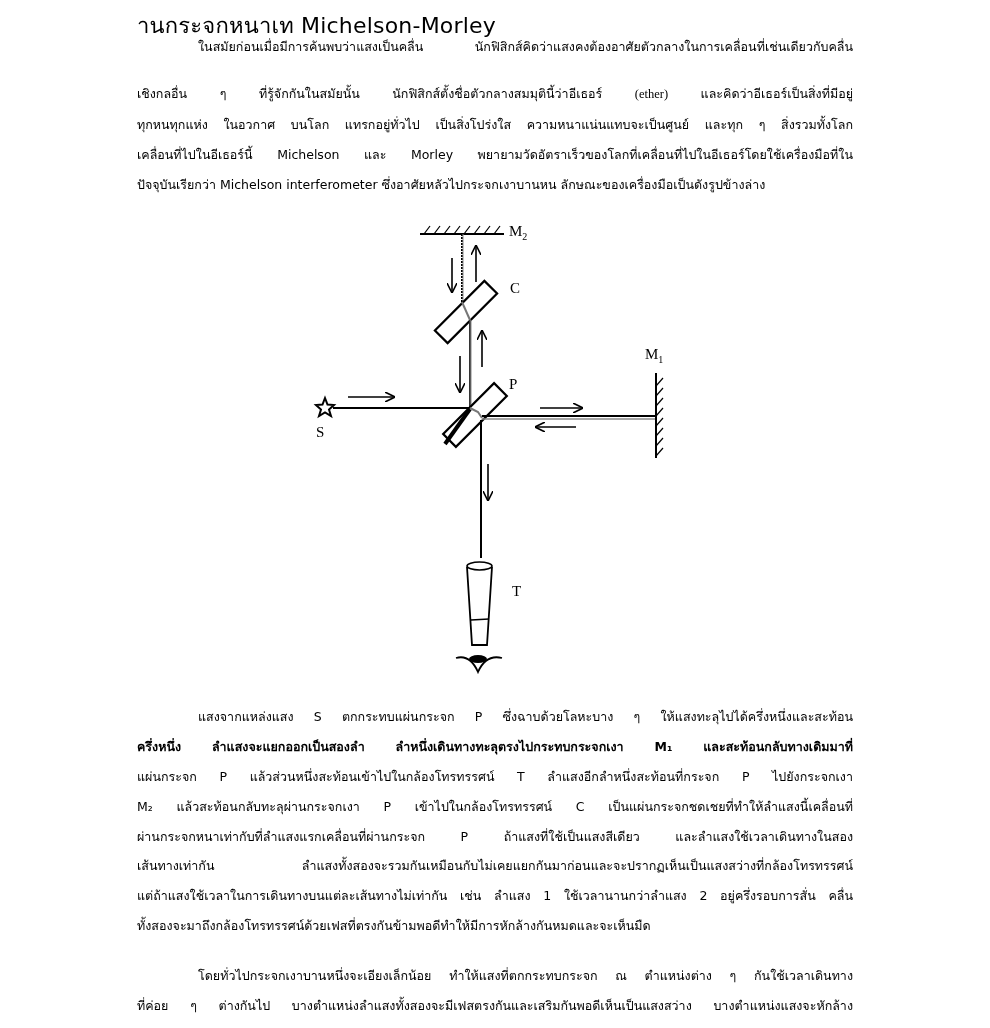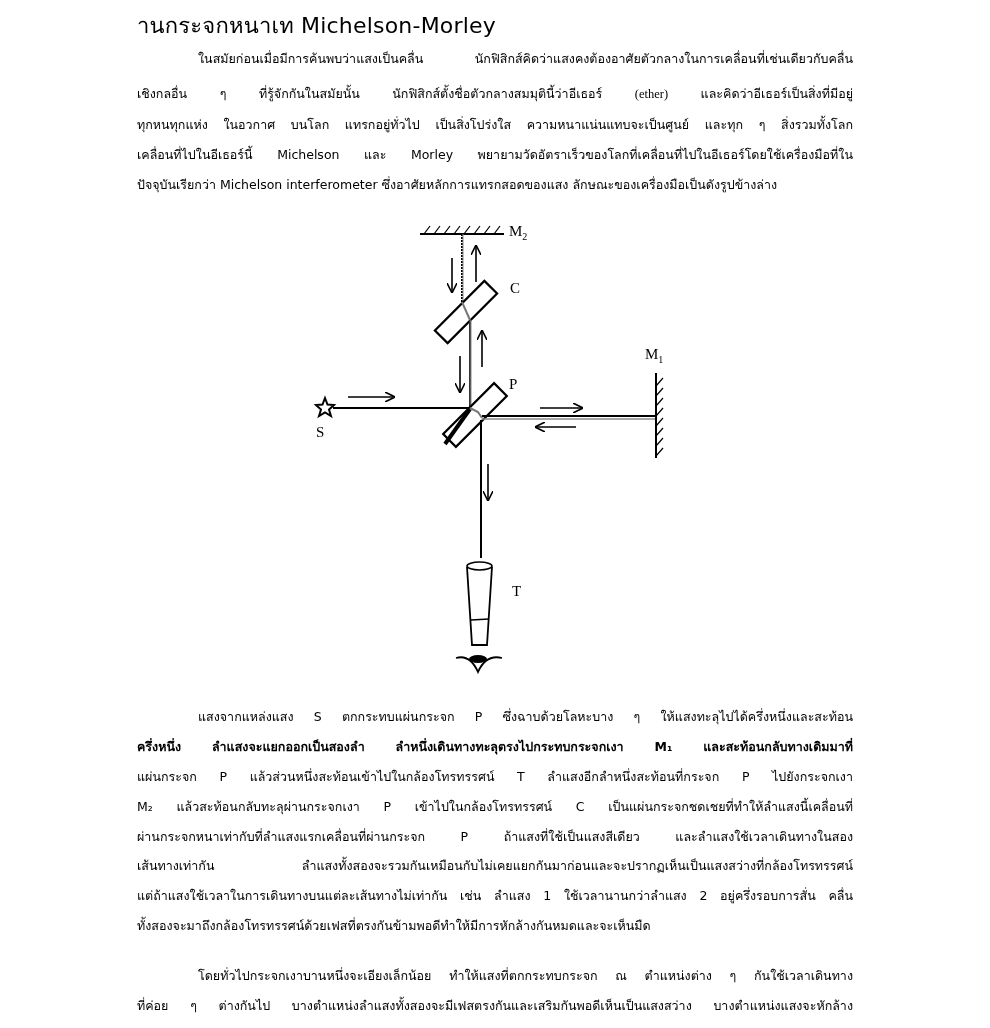--- a/index.html
+++ b/index.html
@@ -12,25 +12,25 @@
   .diagram { position: absolute; left: 300px; top: 210px; width: 400px; height: 480px; }
   .lbl { font-family: "Liberation Serif", serif; font-size: 15px; }
 </style>
 </head>
 <body>
 
 <div class="page">
 
   <div class="title">านกระจกหนาเท  Michelson-Morley</div>
 
-  <div class="line indent" style="top:50px;">ในสมัยก่อนเมื่อมีการค้นพบว่าแสงเป็นคลื่น นักฟิสิกส์คิดว่าแสงคงต้องอาศัยตัวกลางในการเคลื่อนที่เช่นเดียวกับคลื่น</div>
+  <div class="line indent" style="top:38px;">ในสมัยก่อนเมื่อมีการค้นพบว่าแสงเป็นคลื่น นักฟิสิกส์คิดว่าแสงคงต้องอาศัยตัวกลางในการเคลื่อนที่เช่นเดียวกับคลื่น</div>
   <div class="line" style="top:85px;font-family:Liberation Serif, serif;">เชิงกลอื่น ๆ ที่รู้จักกันในสมัยนั้น   นักฟิสิกส์ตั้งชื่อตัวกลางสมมุตินี้ว่าอีเธอร์ (ether) และคิดว่าอีเธอร์เป็นสิ่งที่มีอยู่</div>
   <div class="line" style="top:116px;">ทุกหนทุกแห่ง ในอวกาศ บนโลก แทรกอยู่ทั่วไป เป็นสิ่งโปร่งใส ความหนาแน่นแทบจะเป็นศูนย์ และทุก ๆ สิ่งรวมทั้งโลก</div>
   <div class="line" style="top:146px;">เคลื่อนที่ไปในอีเธอร์นี้    Michelson และ Morley พยายามวัดอัตราเร็วของโลกที่เคลื่อนที่ไปในอีเธอร์โดยใช้เครื่องมือที่ใน</div>
-  <div class="line last" style="top:176px;">ปัจจุบันเรียกว่า Michelson interferometer ซึ่งอาศัยหลักการแทรกสอดของแสง   ลักษณะของเครื่องมือเป็นดังรูปข้างล่าง</div>
+  <div class="line last" style="top:176px;">ปัจจุบันเรียกว่า Michelson interferometer ซึ่งอาศัยหลัวไปกระจกเงาบานหน   ลักษณะของเครื่องมือเป็นดังรูปข้างล่าง</div>
 
   <svg class="diagram" viewBox="300 210 400 480" xmlns="http://www.w3.org/2000/svg">
     <defs>
       <marker id="ah" viewBox="0 0 10 10" refX="9" refY="5" markerWidth="10" markerHeight="10" orient="auto" markerUnits="userSpaceOnUse">
         <path d="M0,0 L10,5 L0,10" fill="none" stroke="#000" stroke-width="1.6"></path>
       </marker>
     </defs>
 
     <g>
       <line x1="420" y1="234" x2="504" y2="234" stroke="#000" stroke-width="2"></line>

